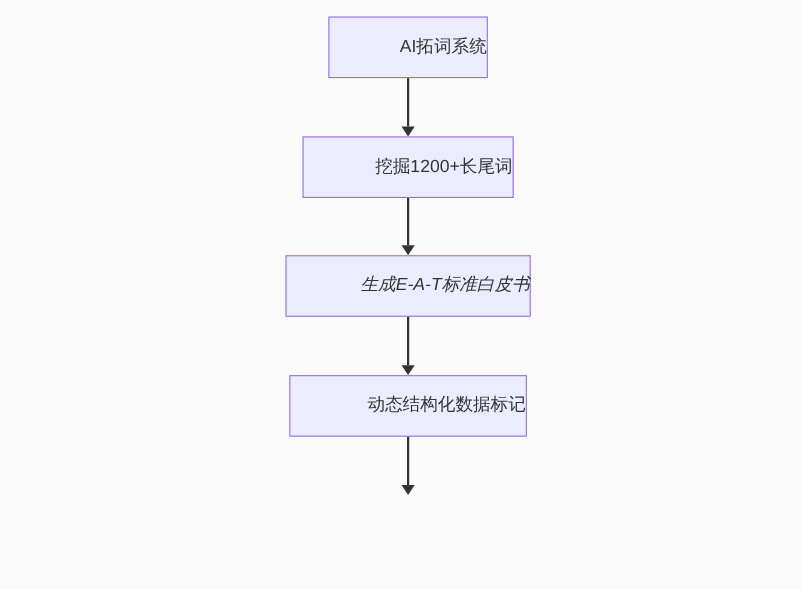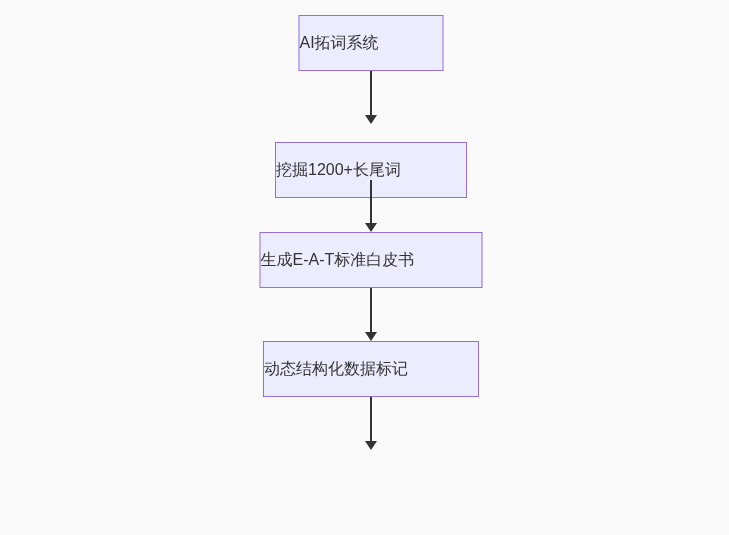--- a/index.html
+++ b/index.html
@@ -22,29 +22,29 @@
   .node {
     position: absolute;
     left: 371px;
     transform: translateX(-50%);
     height: 56px;
     box-sizing: border-box;
     background: var(--node-fill, #ececff);
     border: 1px solid var(--node-border, #9370db);
     display: flex;
     align-items: center;
-    justify-content: flex-start;
+    justify-content: flex-end;
     color: var(--node-text, #333333);
     font-size: 16px;
     line-height: 1;
     white-space: nowrap;
   }
   .node-1 { top: 15px;  width: 145px; }
-  .node-2 { top: 124px; width: 192px; margin-top: 18px; }
-  .node-3 { top: 232px; width: 223px; }
+  .node-2 { top: 124px; width: 192px; }
+  .node-3 { top: 232px; width: 223px; font-style: italic; }
   .node-4 { top: 341px; width: 216px; }
   .node-5 { top: 450px; width: 228px; }
 
   .arrow {
     position: absolute;
     left: 371px;
     transform: translateX(-50%);
     width: 12px;
     display: flex;
     flex-direction: column;

